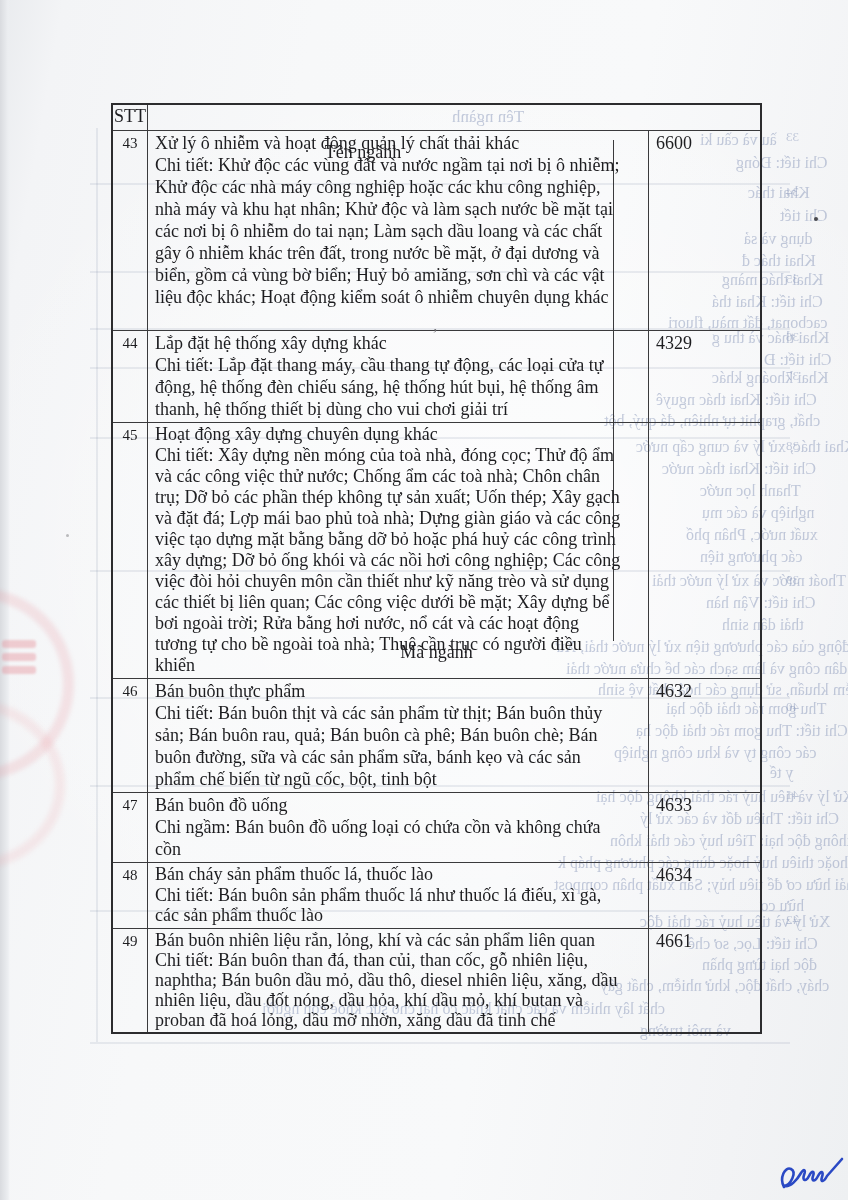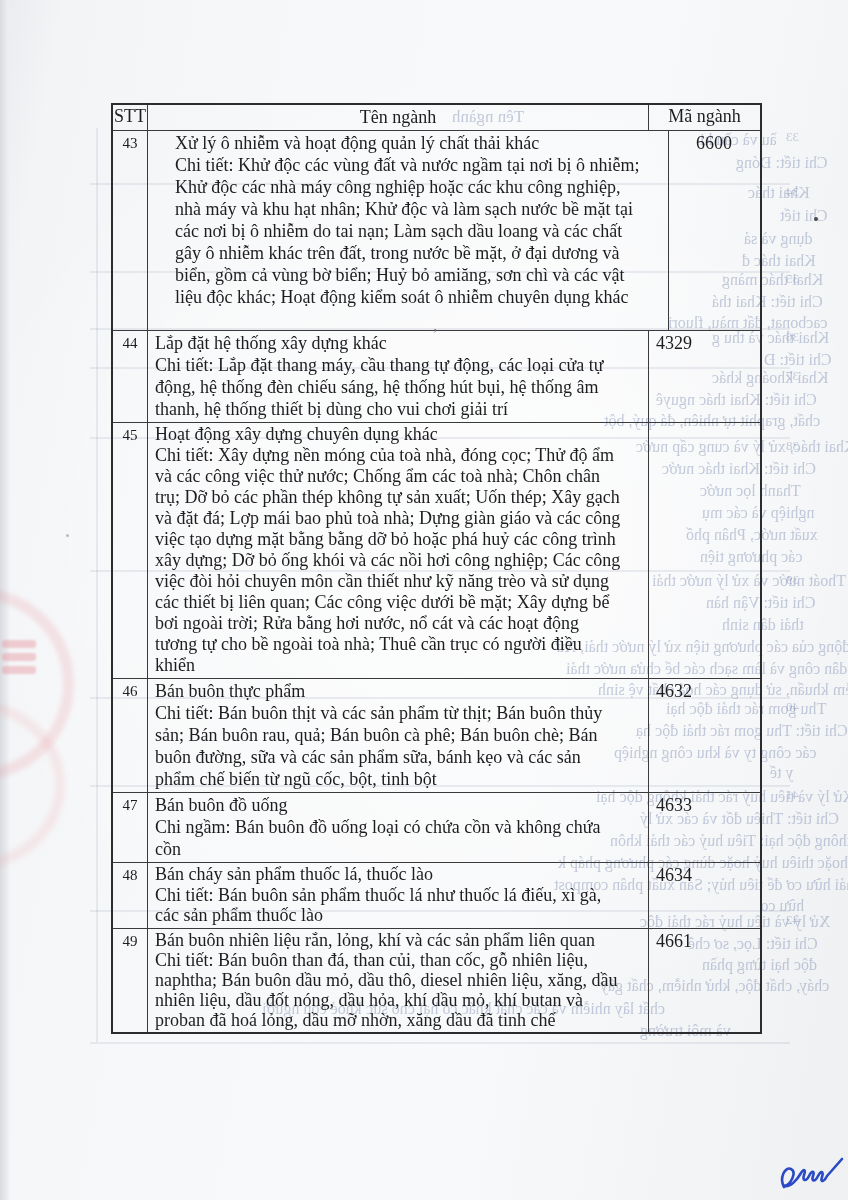--- a/index.html
+++ b/index.html
@@ -58,26 +58,26 @@
   }
   .c-name{
     width:501px;flex:0 0 501px;border-right:1px solid #3a3a3c;
     padding:1px 26px 2px 7px;box-sizing:border-box;
     font-size:18px;line-height:22px;
   }
   .c-code{
     flex:1 1 auto;font-size:18px;padding:2px 2px 0 7px;box-sizing:border-box;
   }
   .thead .c-stt{font-size:18px;padding-top:1px;}
-  .thead{height:25px;border-bottom:1px solid #3a3a3c;}
+  .thead{height:25px;border-bottom:1px solid #3a3a3c;flex-direction:column;}
   .thead .c-name{text-align:center;padding:1px 0 0 0;}
   .thead .c-code{text-align:center;padding:1px 0 0 0;}
   .nm,.dt{text-align:left;}
   
-  [data-row="43"]{min-height:199px;gap:20px;}
+  [data-row="43"]{min-height:199px;}
   [data-row="44"]{min-height:88px;}
   [data-row="45"]{min-height:253px;}
   [data-row="45"] .c-name{line-height:21px;}
   [data-row="46"]{min-height:110px;}
   [data-row="47"]{min-height:50px;}
   [data-row="48"]{min-height:62px;}
   [data-row="48"] .c-name{line-height:20.5px;}
   [data-row="49"]{min-height:100px;}
   [data-row="49"] .c-name{line-height:20px;}
 

